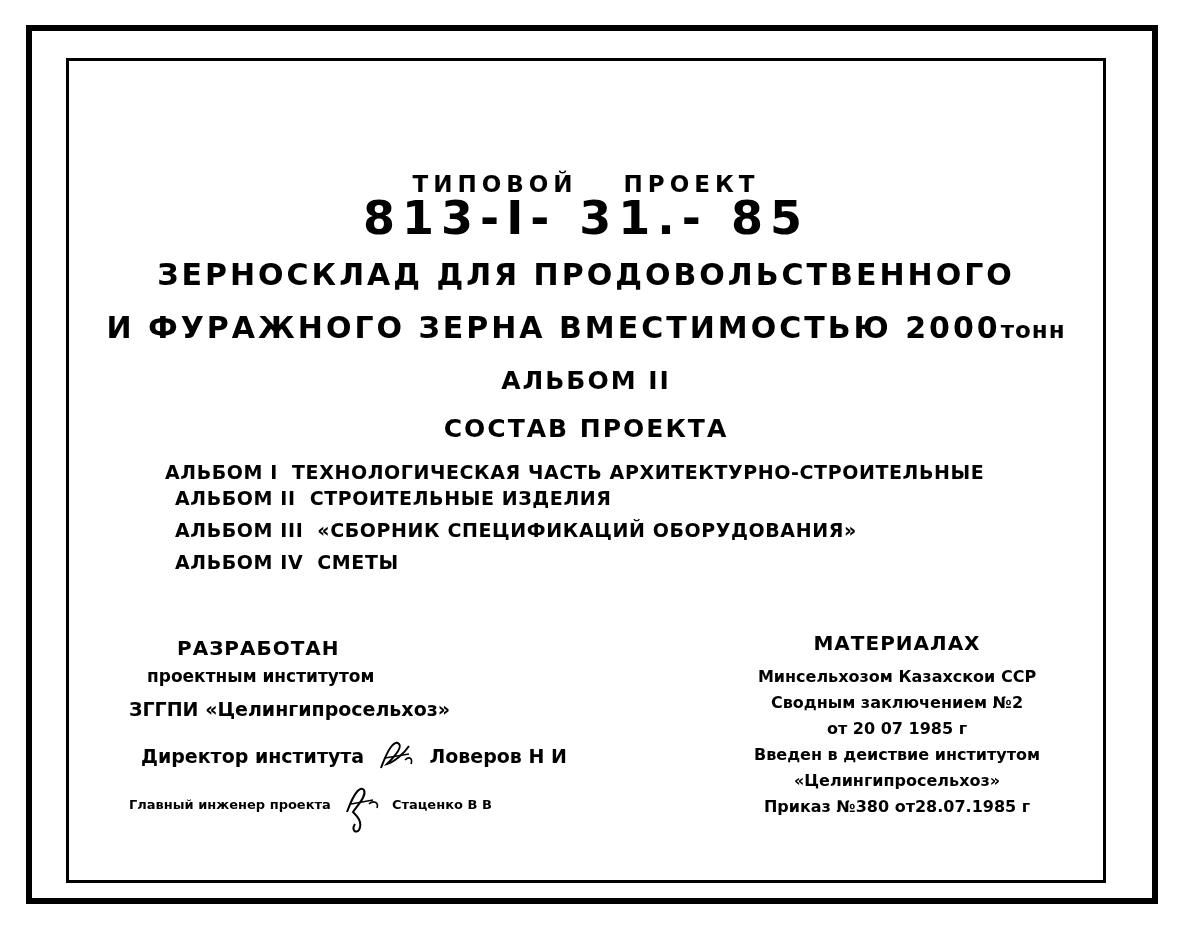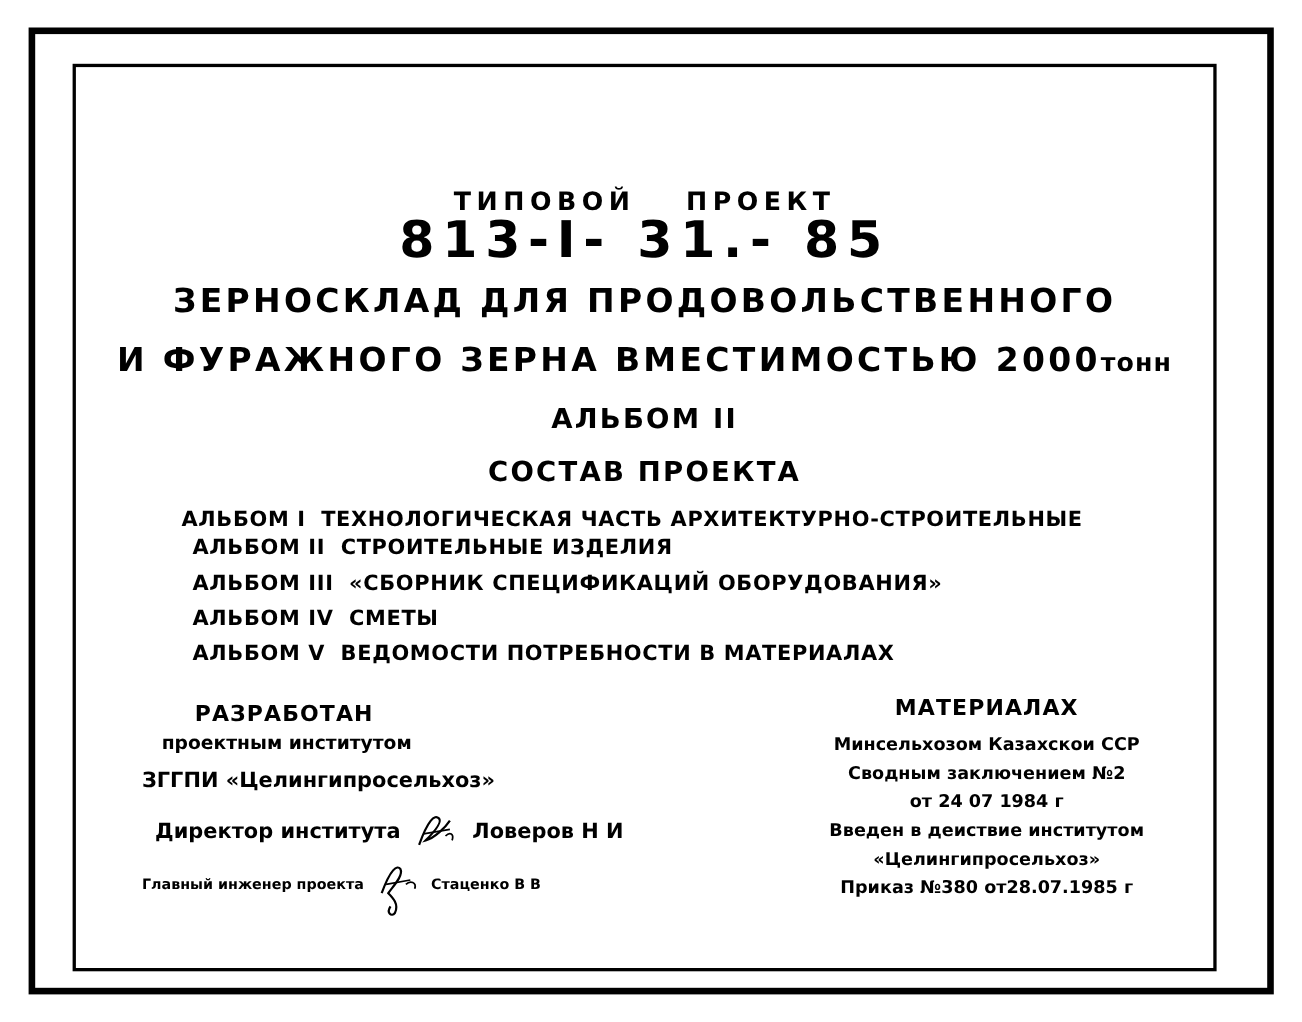--- a/index.html
+++ b/index.html
@@ -227,23 +227,20 @@
         <span class="lbl">АЛЬБОМ I</span><span class="txt">ТЕХНОЛОГИЧЕСКАЯ  ЧАСТЬ  АРХИТЕКТУРНО-СТРОИТЕЛЬНЫЕ</span>
       </div>
       <div class="c-row indent">
         <span class="lbl">АЛЬБОМ II</span><span class="txt">СТРОИТЕЛЬНЫЕ  ИЗДЕЛИЯ</span>
       </div>
       <div class="c-row indent">
         <span class="lbl">АЛЬБОМ III</span><span class="txt">«СБОРНИК СПЕЦИФИКАЦИЙ  ОБОРУДОВАНИЯ»</span>
       </div>
       <div class="c-row indent">
         <span class="lbl">АЛЬБОМ IV</span><span class="txt">СМЕТЫ</span>
-      </div>
-      <div class="c-row indent">
-        <span class="lbl">АЛЬБОМ V</span><span class="txt">ВЕДОМОСТИ ПОТРЕБНОСТИ В МАТЕРИАЛАХ</span>
       </div>
     </div>
 
     <div class="bottom-left">
       <div class="bl-h">РАЗРАБОТАН</div>
       <div class="bl-sub">проектным институтом</div>
       <div class="bl-org">ЗГГПИ «Целингипросельхоз»</div>
 
       <div class="bl-person">
         <span>Директор института</span>
@@ -267,20 +264,20 @@
           </svg>
         </span>
         <span>Стаценко В В</span>
       </div>
     </div>
 
     <div class="bottom-right">
       <div class="br-h">МАТЕРИАЛАХ</div>
       <div class="br-l">Минсельхозом Казахскои ССР</div>
       <div class="br-l tight">Сводным заключением  №2</div>
-      <div class="br-l tight">от 24 07  1984 г</div>
+      <div class="br-l tight">от 20 07  1985 г</div>
       <div class="br-l tight">Введен в деиствие  институтом</div>
       <div class="br-l tight">«Целингипросельхоз»</div>
       <div class="br-l tight">Приказ №380   от28.07.1985 г</div>
     </div>
 
   </div>
 </div>
 
 </body></html>

